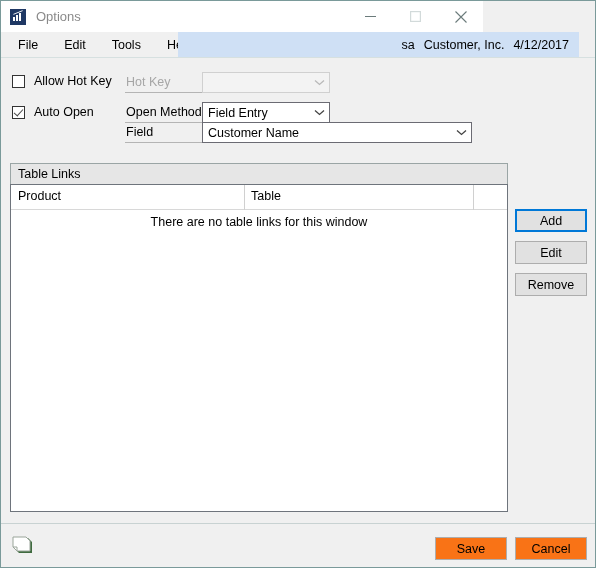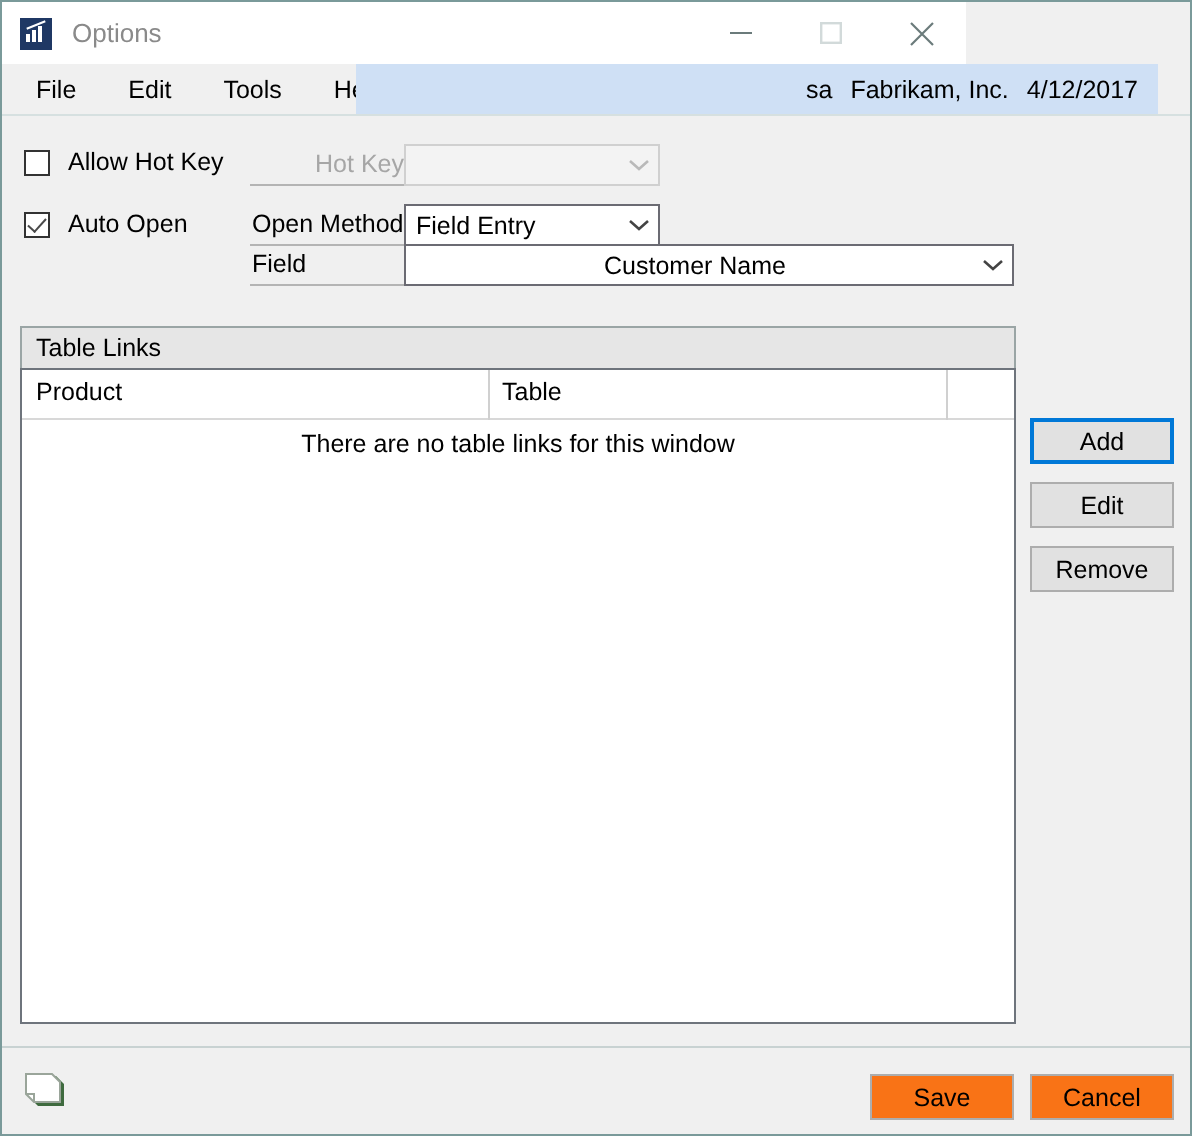--- a/index.html
+++ b/index.html
@@ -149,21 +149,21 @@
 
   .field-label {
     position: absolute;
     font-size: 12.5px;
     box-sizing: border-box;
     border-bottom: 1px solid #b4b4b4;
     height: 21px;
     line-height: 20px;
     padding-left: 1px;
   }
-  .field-label.dim { color: #a6a6a6; text-align: right; }
+  .field-label.dim { color: #a6a6a6; }
 
   .combo {
     position: absolute;
     box-sizing: border-box;
     border: 1px solid #6b6b73;
     background: #ffffff;
     height: 21px;
     display: flex;
     align-items: center;
   }
@@ -324,21 +324,21 @@
 
   <div id="menubar">
     <div id="menu-spacer"></div>
     <div class="menu-item">File</div>
     <div class="menu-item">Edit</div>
     <div class="menu-item">Tools</div>
     <div class="menu-item">Help</div>
 
     <div id="status-strip">
       <span>sa</span>
-      <span>Fabrikam, Inc.</span>
+      <span>Customer, Inc.</span>
       <span>4/12/2017</span>
     </div>
   </div>
 
   <div id="form">
 
     <div class="chk-row" style="left:11px; top:16px;">
       <div class="checkbox"></div>
       <div class="chk-label">Allow Hot Key</div>
     </div>
@@ -360,21 +360,21 @@
     <div class="combo" style="left:201px; top:44px; width:128px;">
       <div class="combo-text">Field Entry</div>
       <div class="combo-arrow">
         <svg width="11" height="7" viewBox="0 0 11 7">
           <path d="M1 1.5 L5.5 5.5 L10 1.5" stroke="#444444" stroke-width="1.3" fill="none"></path>
         </svg>
       </div>
     </div>
 
     <div class="field-label" style="left:124px; top:64px; width:77px;">Field</div>
-    <div class="combo" style="left:201px; top:64px; width:305px;text-align:center;">
+    <div class="combo" style="left:201px; top:64px; width:270px;">
       <div class="combo-text">Customer Name</div>
       <div class="combo-arrow">
         <svg width="11" height="7" viewBox="0 0 11 7">
           <path d="M1 1.5 L5.5 5.5 L10 1.5" stroke="#444444" stroke-width="1.3" fill="none"></path>
         </svg>
       </div>
     </div>
   </div>
 
   <div id="tl-panel">

